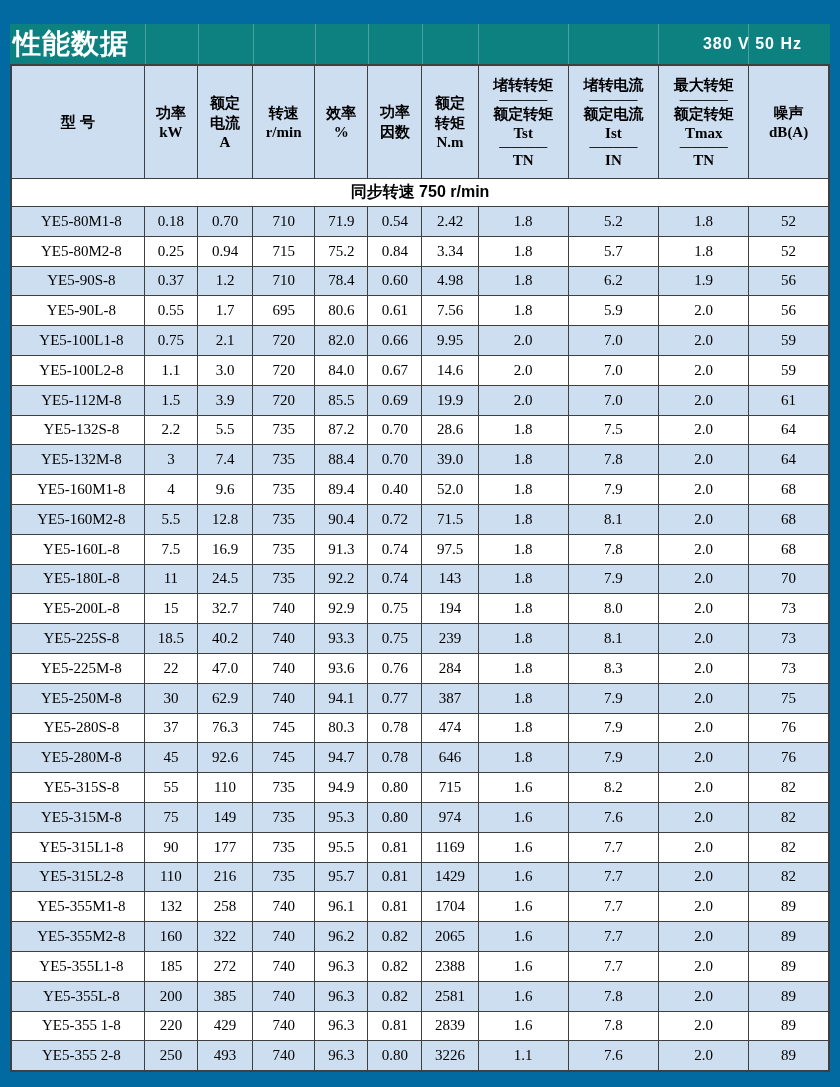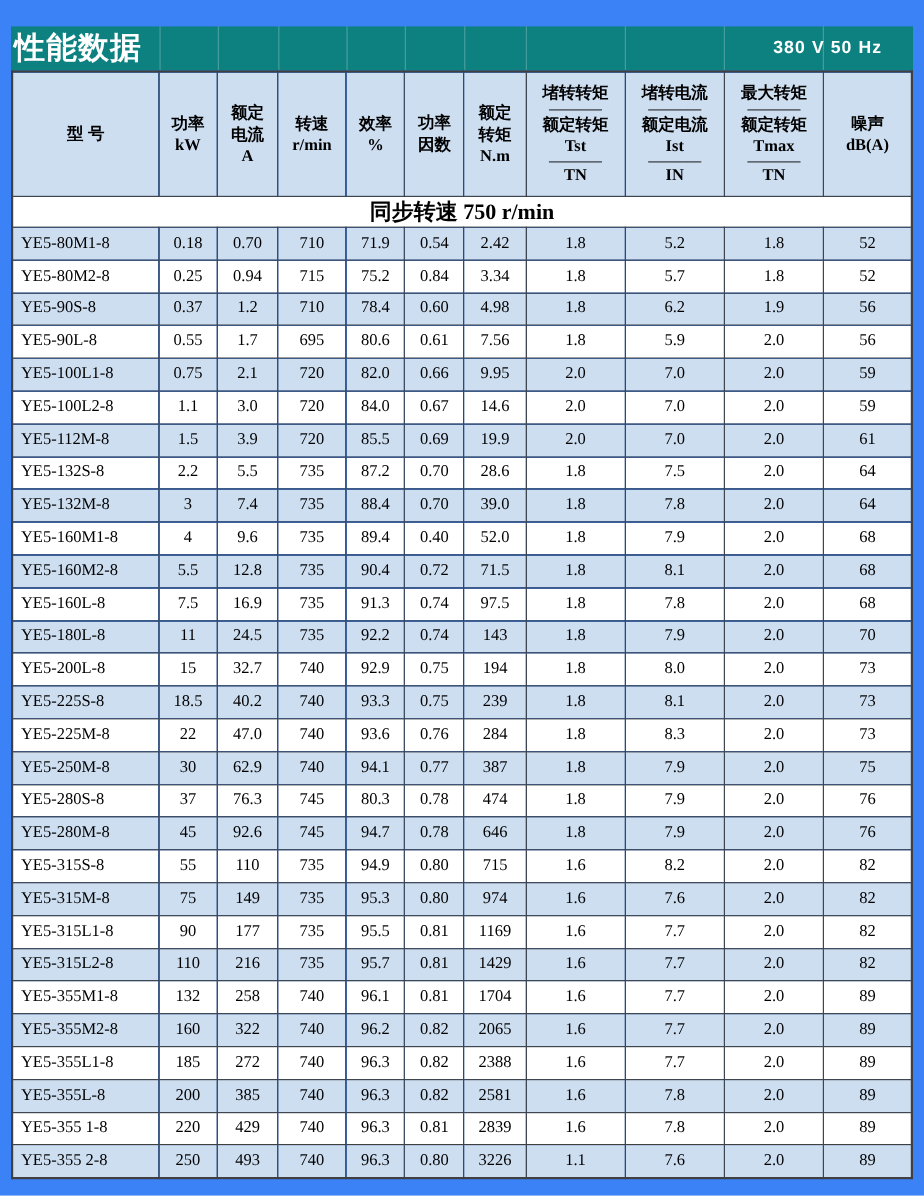--- a/index.html
+++ b/index.html
@@ -1,16 +1,16 @@
 <!DOCTYPE html>
 <html><head>
 <meta charset="utf-8">
 <style>
   html,body{margin:0;padding:0;background:#ffffff;}
-  .page{position:relative;width:840px;height:1087px;background:#3b82f6;overflow:hidden;
+  .page{position:relative;width:840px;height:1087px;background:#0369a1;overflow:hidden;
         font-family:"Liberation Sans",sans-serif;}
   
   .banner{position:absolute;left:10px;top:24px;width:820px;height:40px;
           background-color:#0d8180;
           background-image:
             linear-gradient(rgba(255,255,255,.25),rgba(255,255,255,.25)),
             linear-gradient(rgba(255,255,255,.25),rgba(255,255,255,.25)),
             linear-gradient(rgba(255,255,255,.25),rgba(255,255,255,.25)),
             linear-gradient(rgba(255,255,255,.25),rgba(255,255,255,.25)),
             linear-gradient(rgba(255,255,255,.25),rgba(255,255,255,.25)),
@@ -29,26 +29,26 @@
   
   table.perf{position:absolute;left:10px;top:64px;width:820px;
              border-collapse:collapse;table-layout:fixed;
              border:2px solid #404040;}
   th,td{border:1px solid #404040;padding:0;text-align:center;color:#000;overflow:hidden;}
   thead th{background:#cddef0;height:112px;vertical-align:middle;}
   .cjk{font-family:"Liberation Sans",sans-serif;font-weight:bold;font-size:15px;line-height:20px;}
   .unit{font-family:"Liberation Serif",serif;font-size:15px;line-height:18px;}
   .dash{font-family:"Liberation Serif",serif;font-size:12px;line-height:9px;}
   tr.subheader td{height:27px;background:#ffffff;
-                  font-family:Liberation Serif, serif;font-size:20px;font-weight:bold;}
+                  font-family:Liberation Sans, sans-serif;font-size:16px;font-weight:bold;}
   tbody.data tr{height:29.8px;}
   tbody.data td{font-family:"Liberation Serif",serif;font-size:15px;}
   tbody.data tr:nth-child(odd){background:#cddef0;}
   tbody.data tr:nth-child(even){background:#ffffff;}
-  tbody.data td.model{text-align:left;padding-left:7px;}
+  tbody.data td.model{text-align:center;padding-left:7px;}
   
   col.c-model{width:133px;} col.c-power{width:53px;} col.c-current{width:55px;}
   col.c-speed{width:62px;}  col.c-eff{width:53px;}   col.c-pf{width:54px;}
   col.c-torque{width:56px;} col.c-tst{width:90px;}   col.c-ist{width:90px;}
   col.c-tmax{width:90px;}   col.c-noise{width:80px;}
 </style>
 </head>
 <body>
 
 <div class="page">

